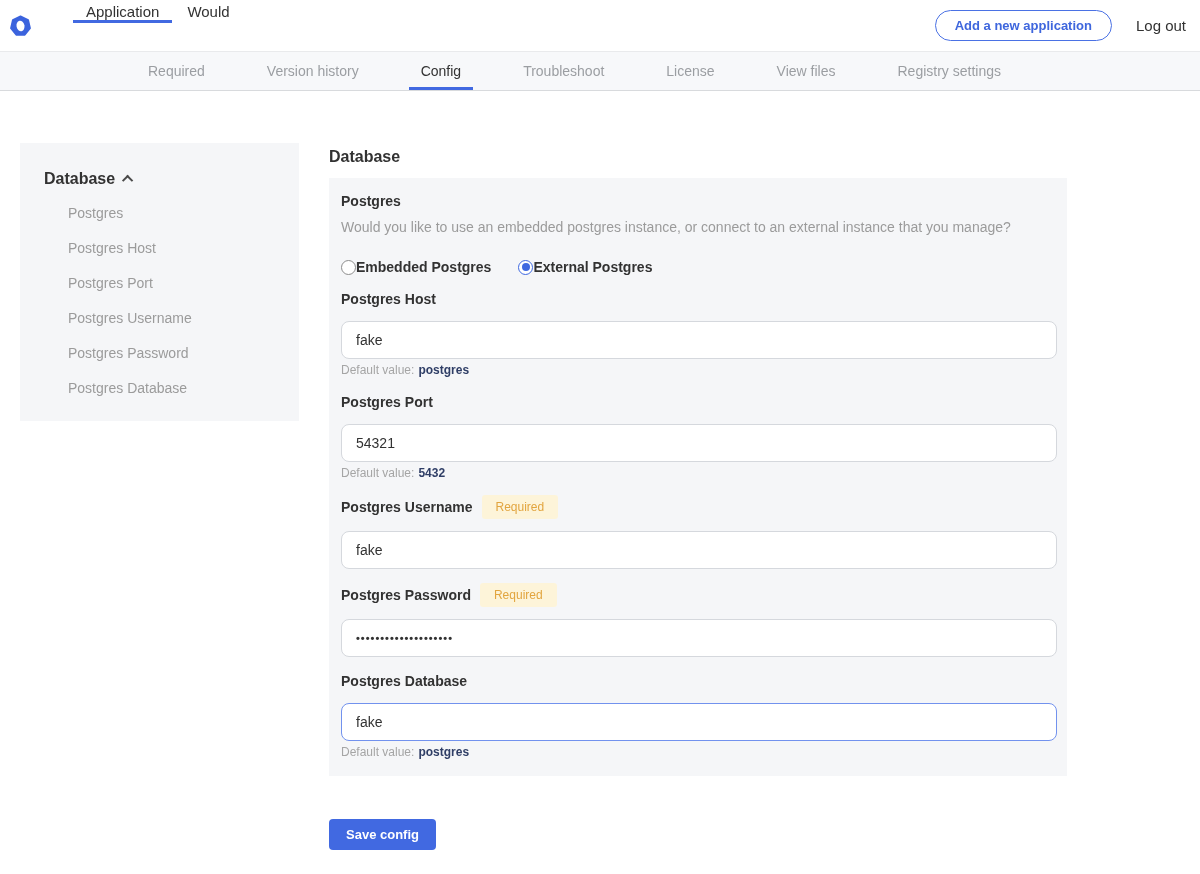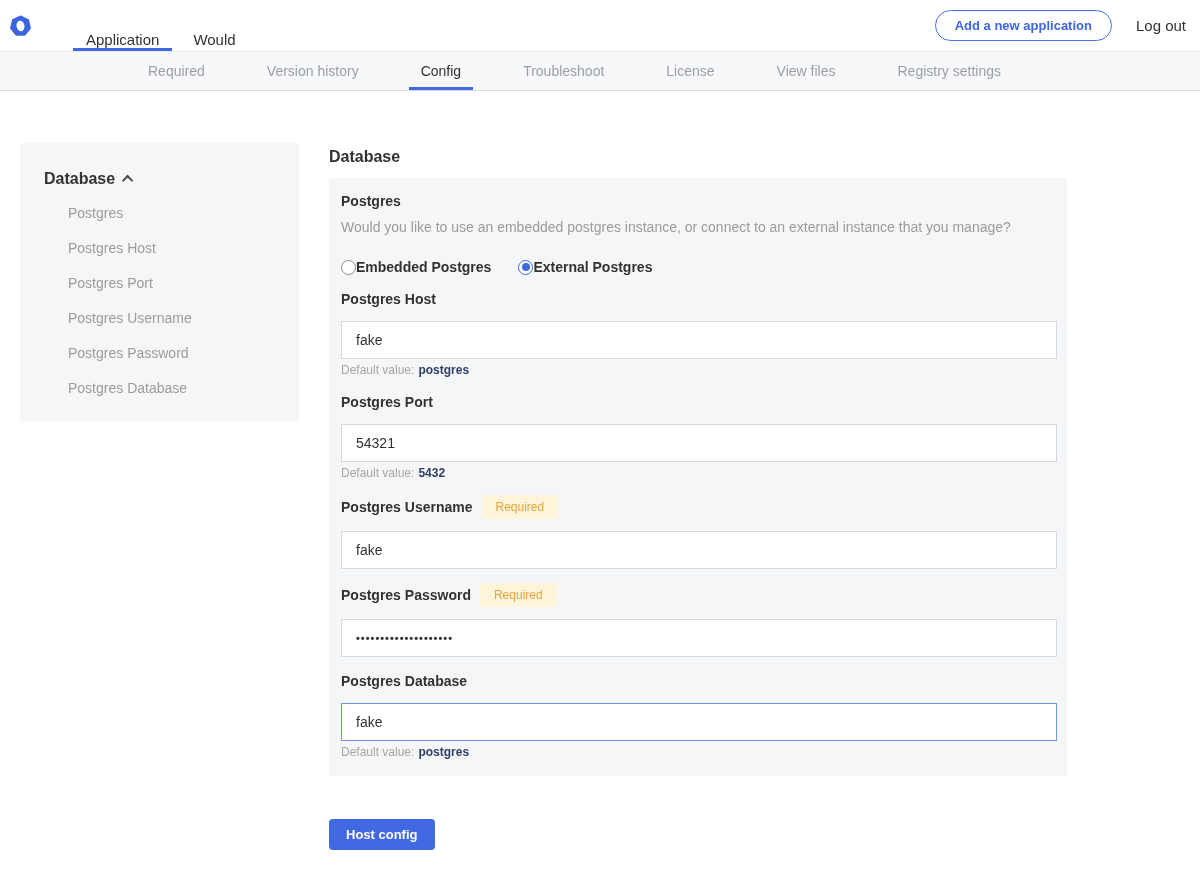--- a/index.html
+++ b/index.html
@@ -18,21 +18,21 @@
     align-items: stretch;
     border-bottom: 1px solid #e9eaec;
     background: #fff;
     padding-left: 10px;
   }
   .logo-wrap {
     display: flex; align-items: center;
     padding: 0 14px 0 0;
   }
   .logo-wrap svg { display: block; }
-  .top-tabs { display: flex; align-items: flex-end; gap: 8px; margin-left: 28px; }
+  .top-tabs { display: flex; align-items: flex-start; gap: 2px; margin-left: 28px; }
   .top-tab {
     display: flex; align-items: center;
     padding: 0 13px;
     font-size: 15px; font-weight: 500; color: #323232;
     cursor: pointer;
     border-bottom: 3px solid transparent;
     padding-top: 3px;
   }
   .top-tab.active { border-bottom-color: #4169e1; }
   .topnav-right {
@@ -153,21 +153,21 @@
     content: ""; width: 8px; height: 8px; border-radius: 50%;
     background: #3e68e0;
   }
   .radio-label { font-size: 14px; font-weight: 700; color: #323232; }
 
   .text-input {
     margin-top: 12px;
     width: 100%;
     height: 38px;
     border: 1px solid #d5d8dd;
-    border-radius: 0;
+    border-radius: 8px;
     background: #fff;
     padding: 0 14px;
     font-family: "Liberation Sans", sans-serif;
     font-size: 14px; color: #323232;
     outline: none;
   }
   .text-input.focused { border: 1px solid #7292ee; }
   .text-input.password-style {
     font-size: 11px; font-weight: 700; letter-spacing: 1px;
   }
@@ -316,15 +316,15 @@
           <span>Postgres Database</span>
         </div>
         <input class="text-input focused" type="text" value="fake" style="">
         <div class="default-line">
           <span class="default-label">Default value:</span><span class="default-value">postgres</span>
         </div>
       </div>
 
     </div>
 
-    <button class="save-button">Host config</button>
+    <button class="save-button">Save config</button>
   </div>
 </div>
 
 </body></html>

